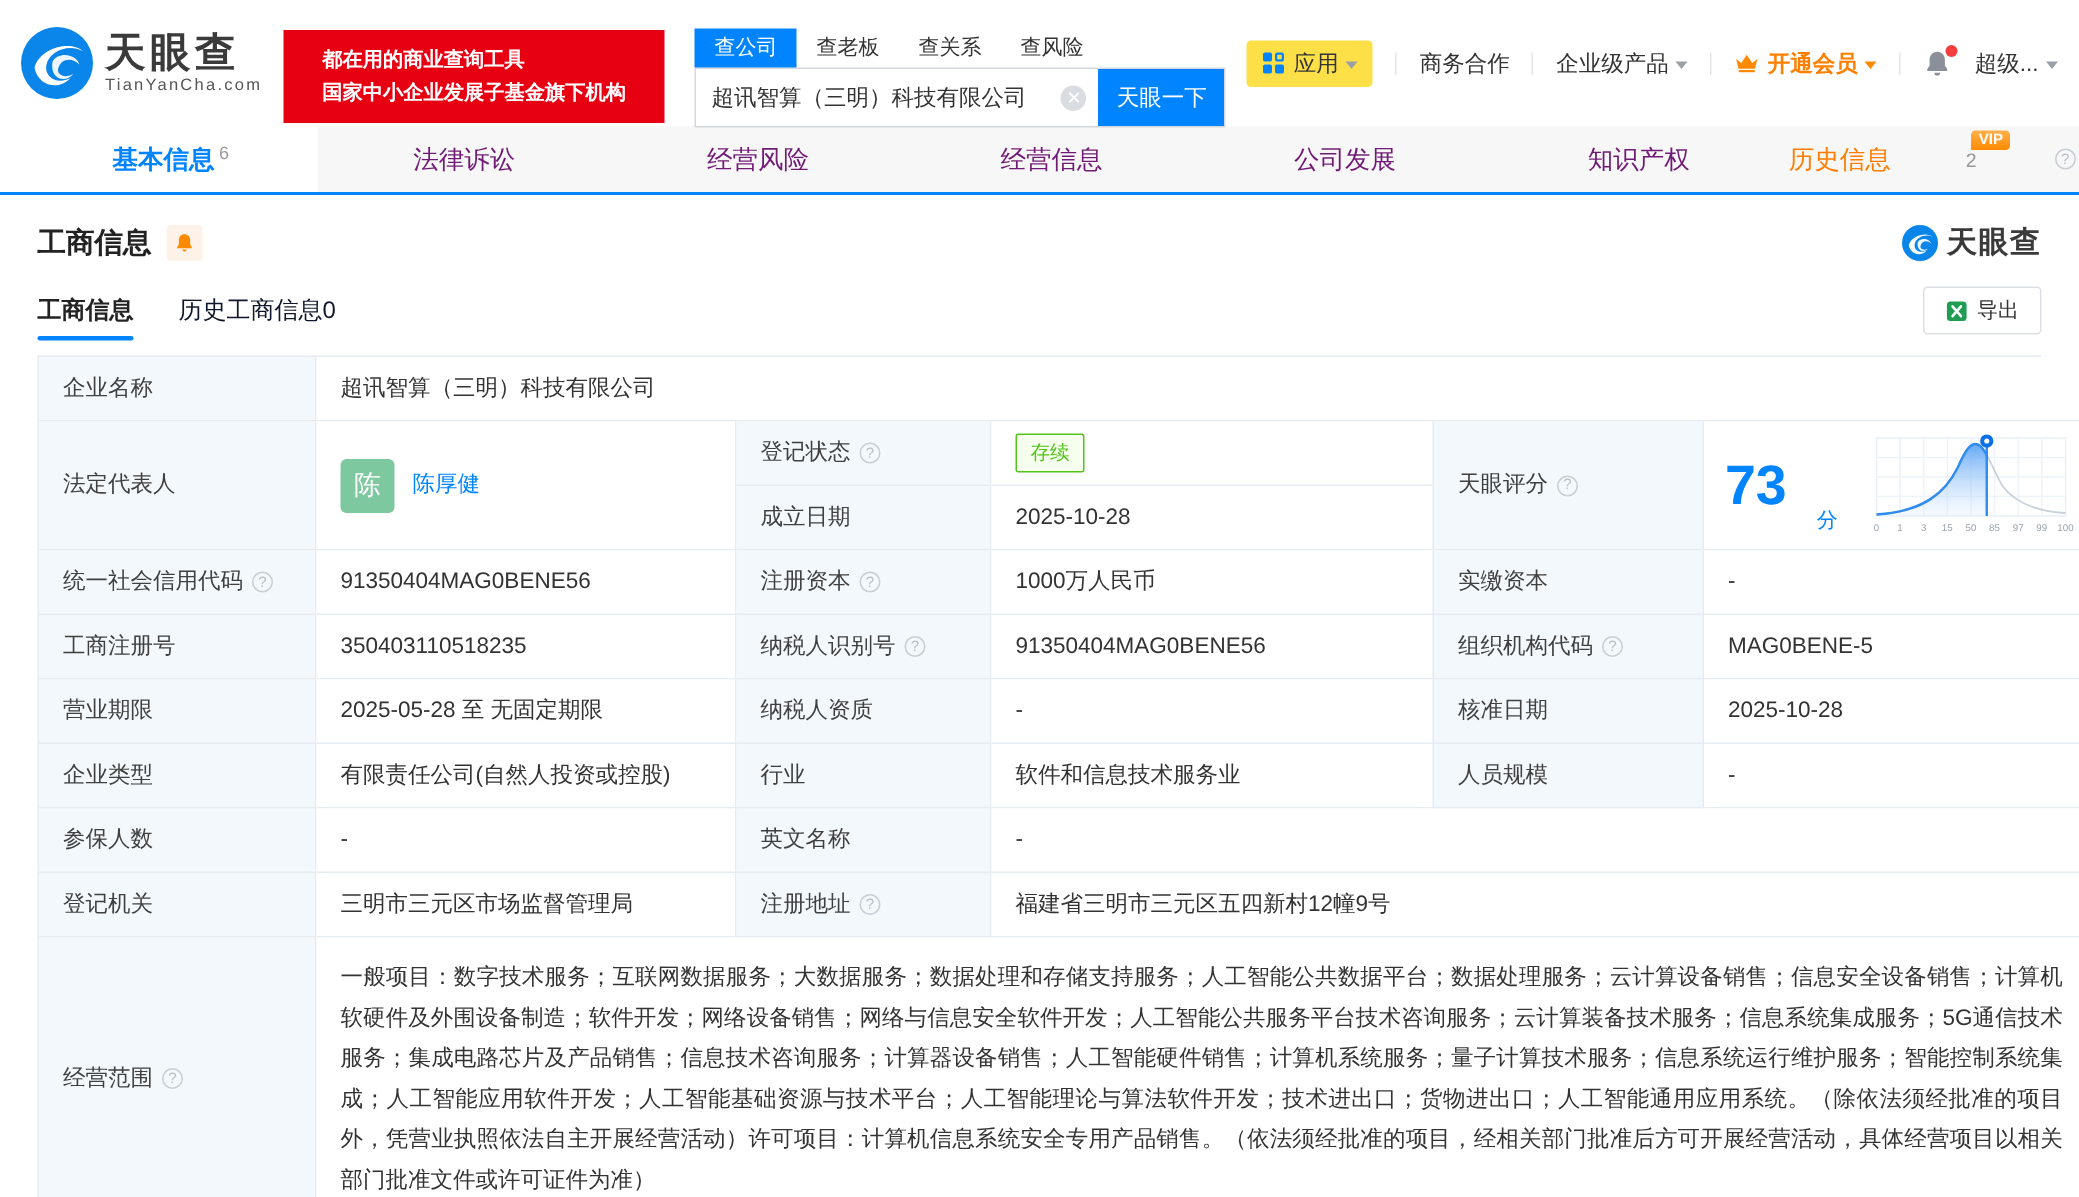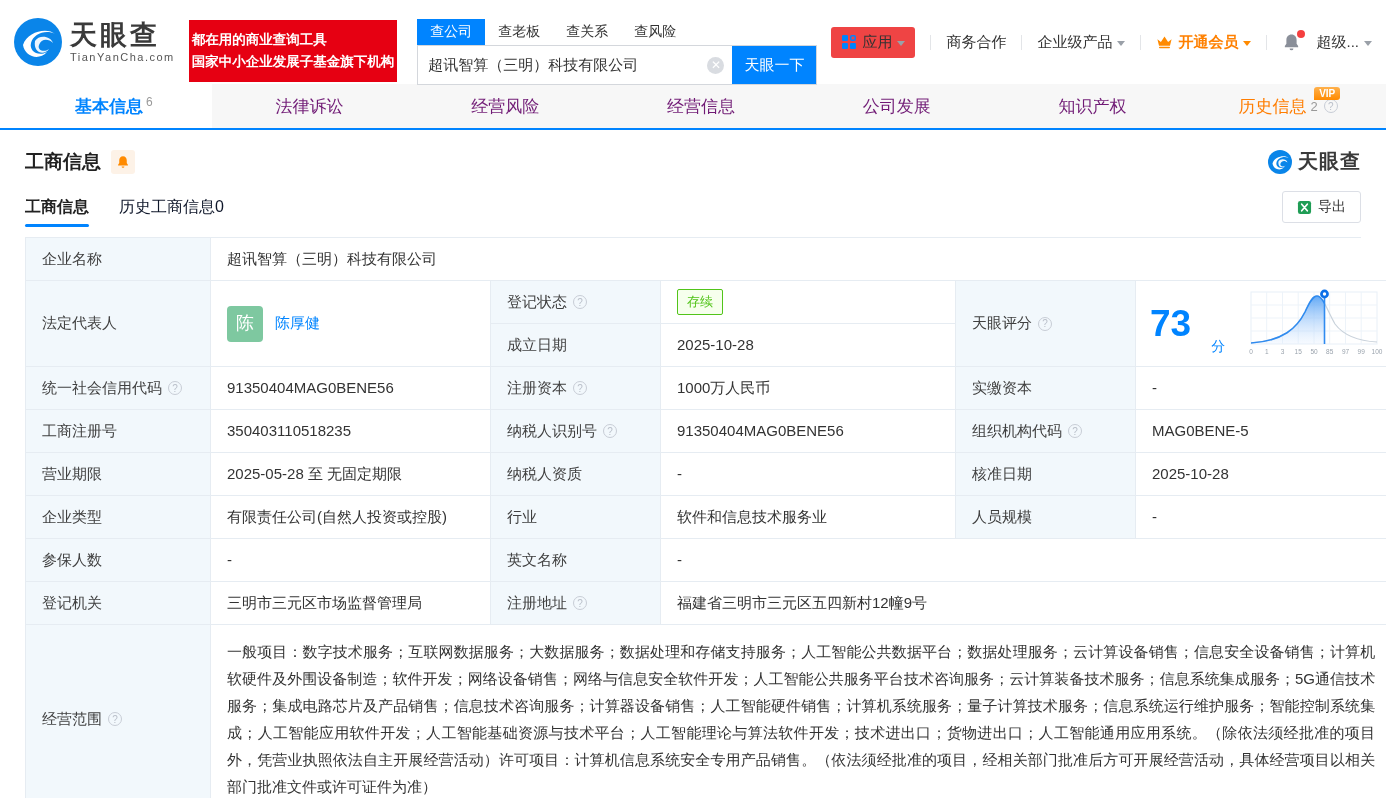--- a/index.html
+++ b/index.html
@@ -6,46 +6,46 @@
   html,body { width:1386px; }
   body { font-family:"Liberation Sans","DejaVu Sans",sans-serif; background:#f5f6f8; color:#333; }
   .page { width:1386px; min-height:790px; background:#fff; }
 
   
   .header { height:84px; display:flex; align-items:center; padding:0 14px; gap:14px; background:#fff; }
   .logo { display:flex; align-items:center; gap:8px; cursor:pointer; }
   .logo svg { width:48px; height:48px; }
   .logo-txt .brand { font-size:27px; font-weight:700; color:#3a3a3a; letter-spacing:3px; line-height:1.05; }
   .logo-txt .domain { font-size:11px; color:#555; letter-spacing:1.5px; margin-top:2px; }
-  .slogan { background:#E60012; color:#fff; font-size:13.5px; font-weight:700; padding:9px 3px; line-height:1.6; white-space:nowrap;margin-top:18px; }
+  .slogan { background:#E60012; color:#fff; font-size:13.5px; font-weight:700; padding:9px 26px; line-height:1.6; white-space:nowrap;margin-top:18px; }
   .search-block { width:442px; margin-left:6px;margin-top:20px; }
   .search-tabs { display:flex; font-size:14px; }
   .search-tab { padding:4px 13px; cursor:pointer; color:#333; }
   .search-tab.active { background:#0084FF; color:#fff; }
   .search-box { display:flex; border:1px solid #d4d7dc; }
   .search-box input { flex:1; border:0; outline:none; height:38px; padding:0 10px; font-size:15px; color:#333; font-family:inherit; }
   .clear-ic { align-self:center; width:17px; height:17px; border-radius:50%; background:#d9dce1; color:#fff; font-size:12px; display:flex; align-items:center; justify-content:center; margin-right:8px; cursor:pointer; }
   .search-btn { width:84px; background:#0084FF; color:#fff; border:0; font-size:15px; cursor:pointer; font-family:Liberation Sans, sans-serif; }
   .nav { margin-left:auto; display:flex; align-items:center; gap:15px; font-size:15px; color:#333; white-space:nowrap; }
   .nav-sep { width:1px; height:15px; background:#e3e5e8; }
   .nav-item { display:flex; align-items:center; gap:5px; cursor:pointer; }
-  .apps-pill { background:#ef4444; padding:6px 10px; border-radius:3px; }
+  .apps-pill { background:#fde047; padding:6px 10px; border-radius:3px; }
   .caret { width:0; height:0; border-left:4px solid transparent; border-right:4px solid transparent; border-top:5px solid #9aa0a8; margin-top:2px; }
   .caret.orange { border-top-color:#FF8A00; }
   .vip-link { color:#FF8000; font-weight:700; }
   .bell-wrap { position:relative; cursor:pointer; display:flex; }
   .bell-wrap svg { width:19px; height:19px; fill:#8a8f99; }
   .red-dot { position:absolute; top:-3px; right:-4px; width:8px; height:8px; border-radius:50%; background:#F53F3F; }
 
   
   .tabstrip { display:flex; height:46px; background:#F7F7F7; border-bottom:2px solid #0084FF; }
   .mtab { flex:1; display:flex; align-items:center; justify-content:center; font-size:17px; color:#701a75; cursor:pointer; position:relative; }
   .mtab.active { background:#fff; color:#0084FF; font-weight:700;padding-left:16px; }
   .mtab sup { font-size:12px; color:#999; font-weight:400; margin-left:3px; transform:translateY(-4px); }
-  .mtab.history { color:#FF7D00; }
+  .mtab.history { color:#FF7D00;gap:46px; }
   .tab-count { font-size:13px; color:#999; margin-left:4px; }
   .vip-badge { position:absolute; top:3px; left:calc(50% + 26px); background:linear-gradient(180deg,#FFB14D,#FF8A00); color:#fff; font-size:10px; font-weight:700; padding:1px 5px; border-radius:3px 3px 3px 0; }
   .q { display:inline-flex; width:14px; height:14px; border-radius:50%; border:1px solid #c8cdd6; color:#b9bfc9; font-size:10px; align-items:center; justify-content:center; margin-left:6px; flex:none; cursor:pointer; }
 
   
   .content { padding:0 25px 14px; background:#fff; }
   .sec-head { display:flex; align-items:center; margin-top:18px; }
   .sec-title { font-size:19px; font-weight:700; color:#222; }
   .bell-chip { width:24px; height:24px; border-radius:3px; background:#FDF2E7; display:flex; align-items:center; justify-content:center; margin-left:10px; cursor:pointer; }
   .bell-chip svg { width:14px; height:14px; fill:#FF8A00; }

